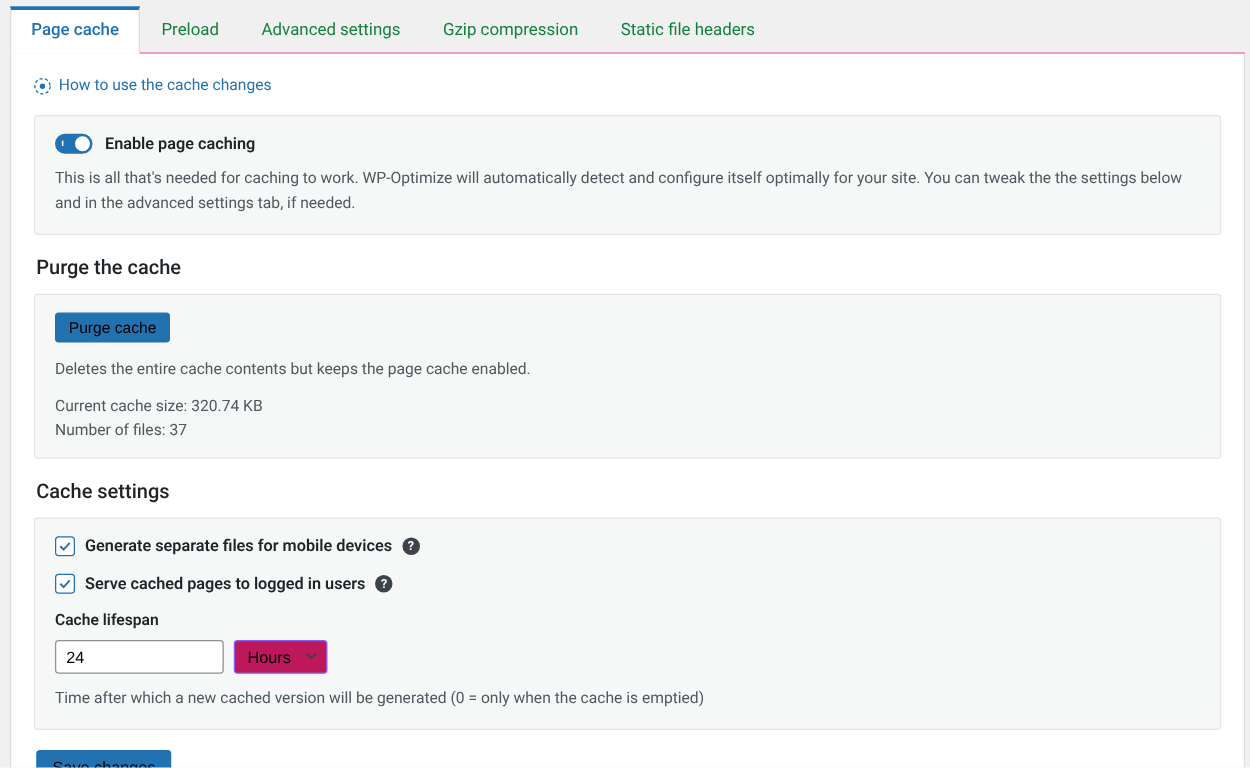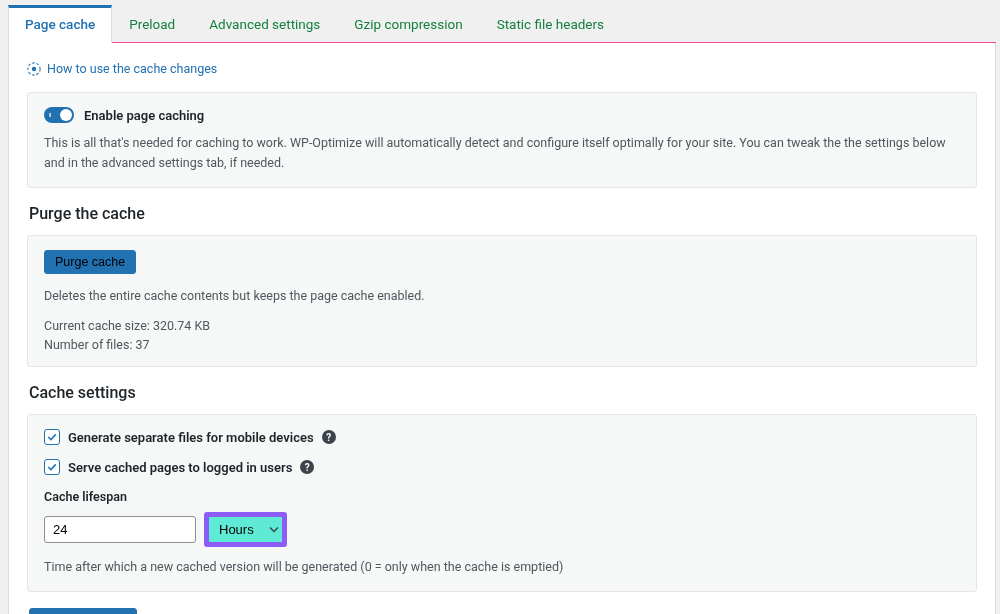--- a/index.html
+++ b/index.html
@@ -122,32 +122,32 @@
     display: inline-flex; align-items: center; justify-content: center;
     cursor: pointer;
   }
   .field-label { font-weight: 600; font-size: 12.5px; color: #1d2327; margin-bottom: 8px; display: block;}
   .inline-fields { display: flex; gap: 8px; align-items: center; margin-bottom: 10px;}
   .text-input {
     border: 1px solid #8c8f94;
     border-radius: 3px;
     padding: 5px 8px;
     font-size: 13px;
-    width: 152px;
+    width: 135px;
     background: #fff;
   }
   .select-wrap {
     position: relative; display: inline-block;
   }
   .select {
-    border: 5px solid #8b5cf6;
+    border: 1px solid #8b5cf6;
     border-radius: 3px;
     padding: 5px 28px 5px 10px;
     font-size: 13px;
-    background: #5eead4;
+    background: #be185d;
     appearance: none;
     cursor: pointer;
   }
   .select-wrap .chev {
     position: absolute; right: 8px; top: 50%;
     transform: translateY(-50%);
     pointer-events: none;
     color: #3c434a;
   }
   .save-row { margin: 14px 0 8px 2px; }

